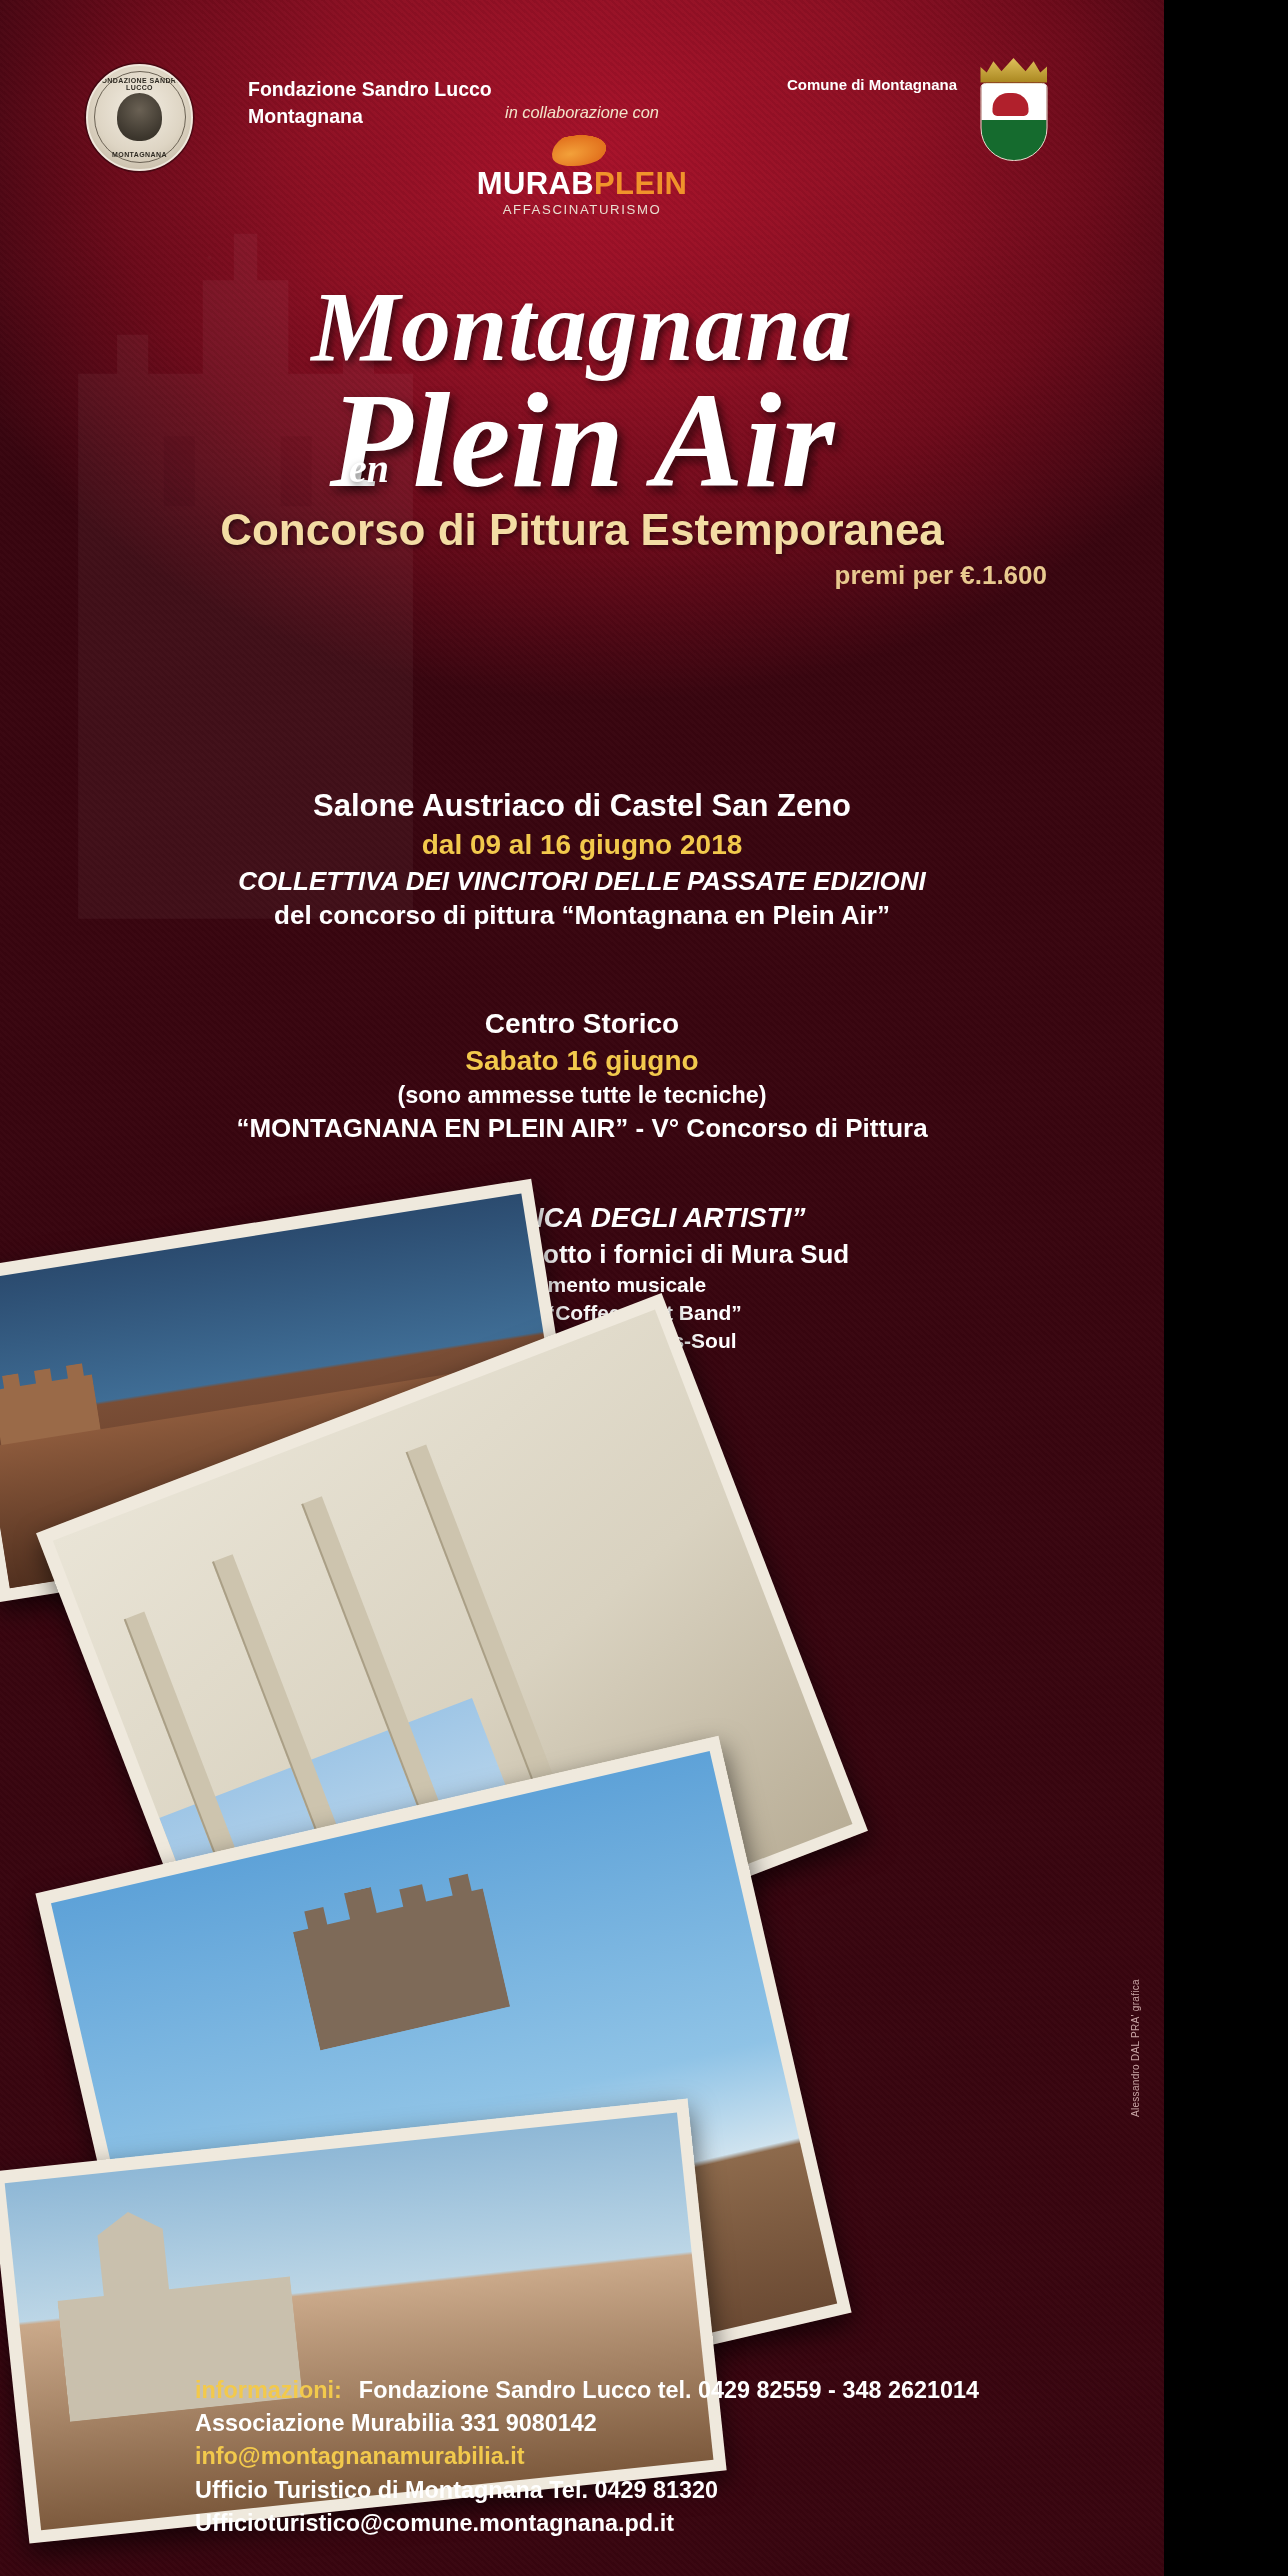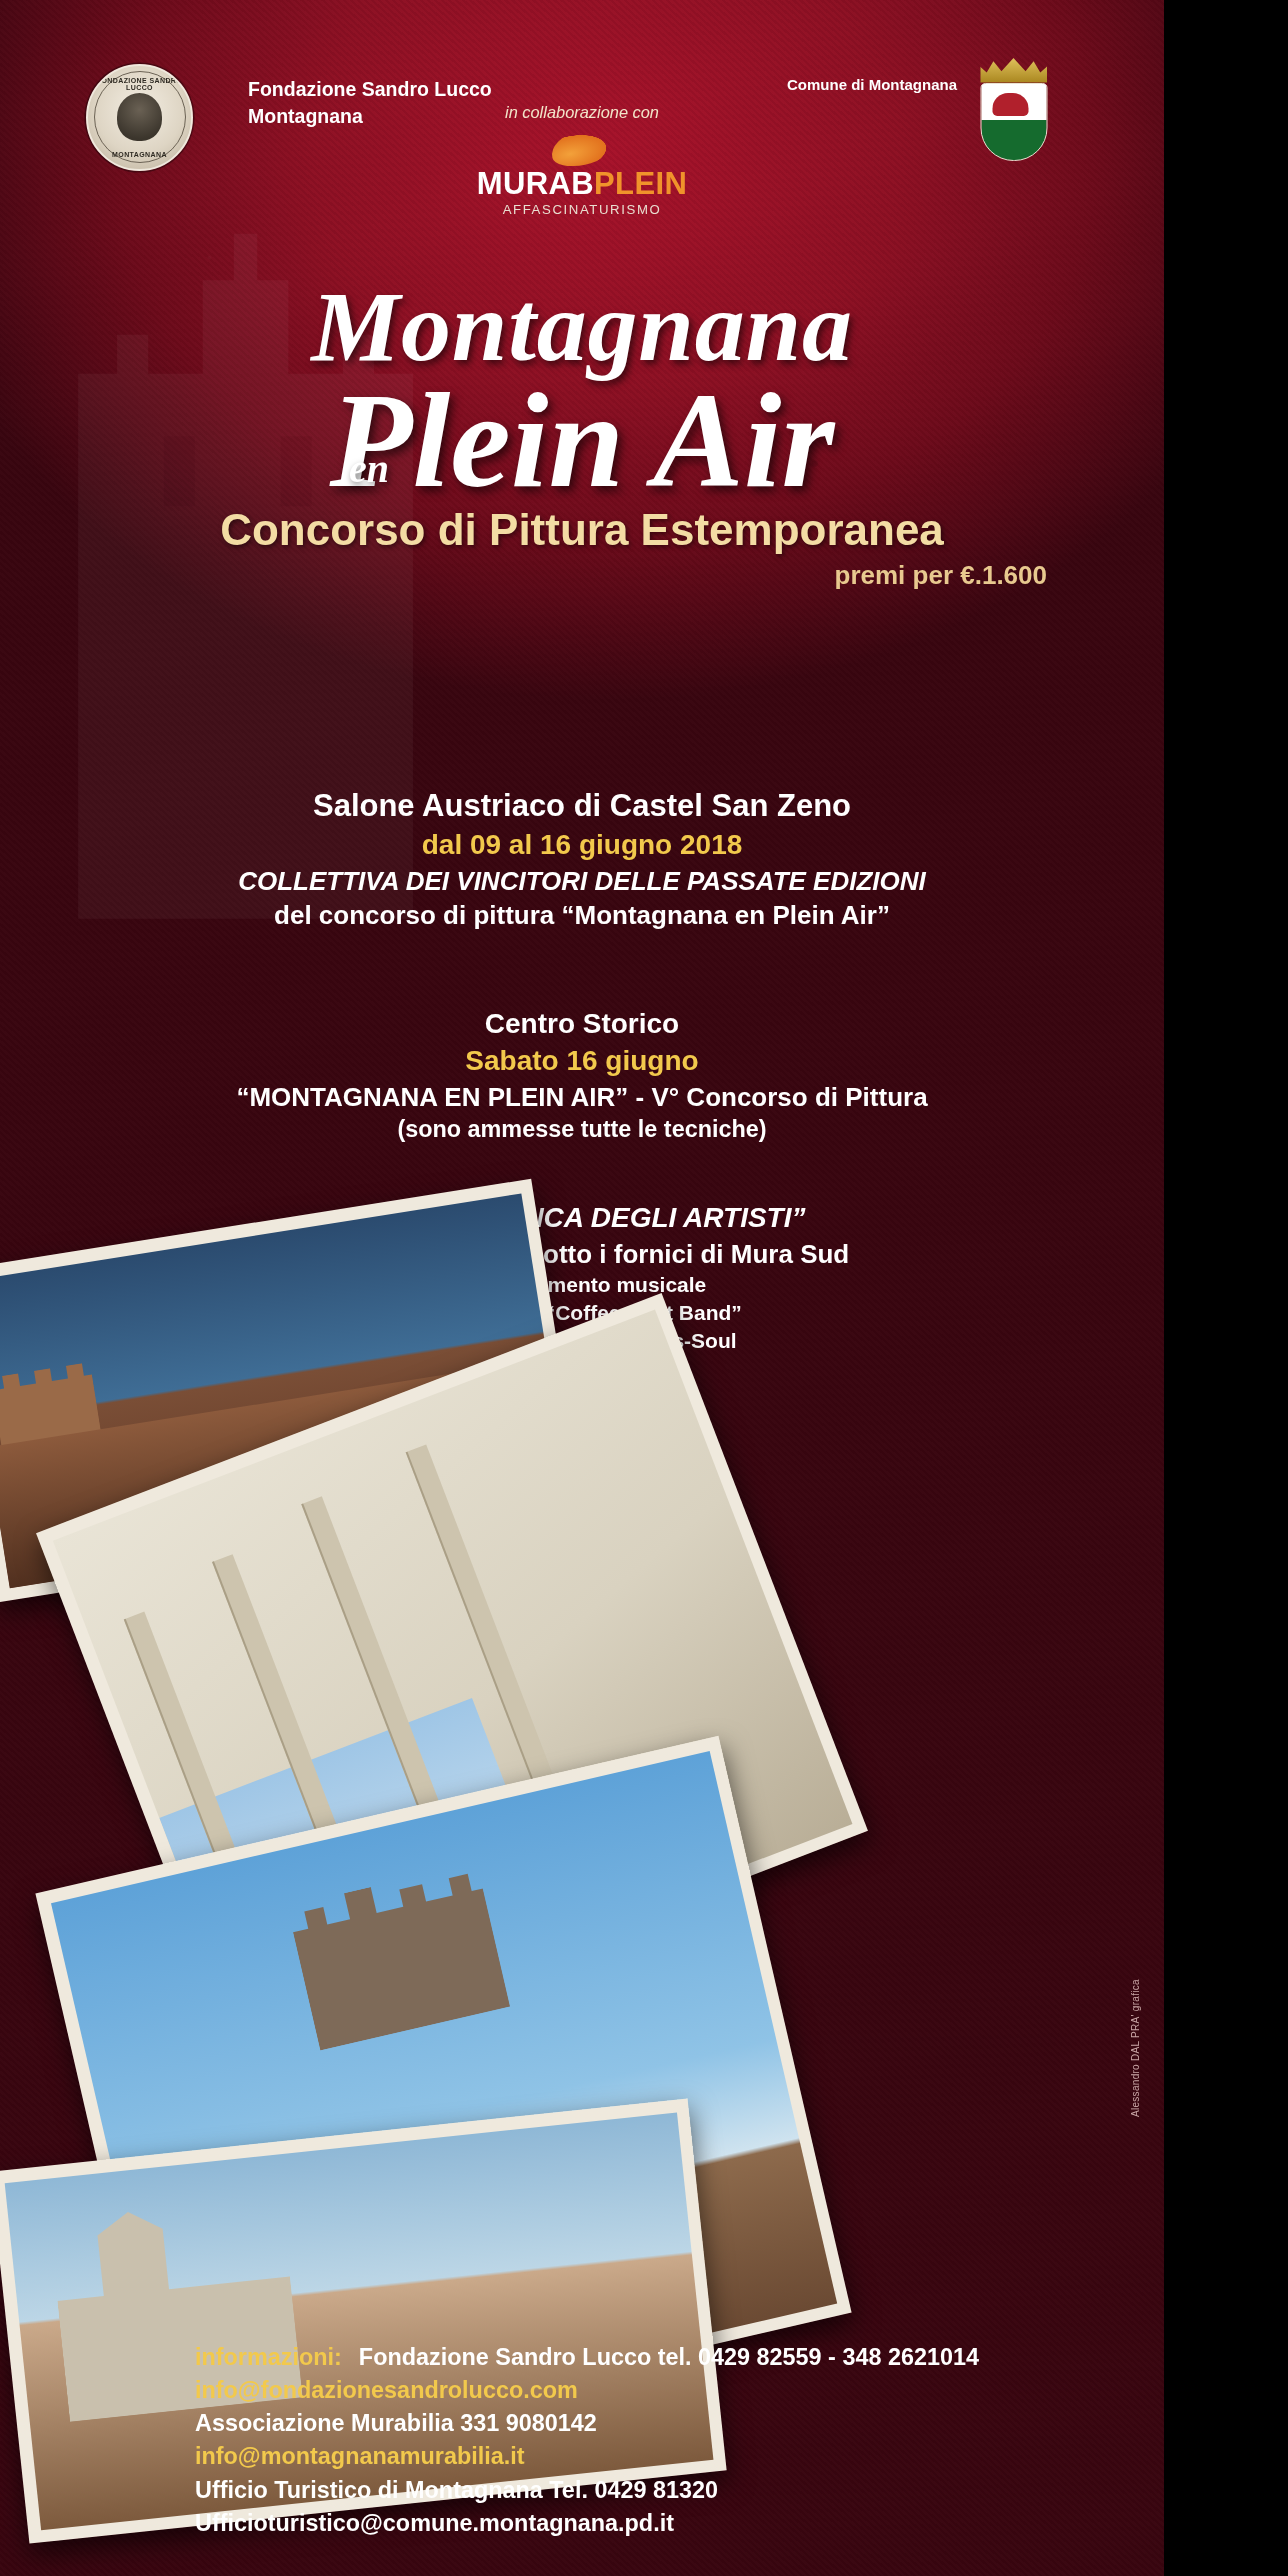--- a/index.html
+++ b/index.html
@@ -232,22 +232,22 @@
   <div class="blk" id="blk-salone">
     <div class="l l-white s48">Salone Austriaco di Castel San Zeno</div>
     <div class="l l-gold s42">dal 09 al 16 giugno 2018</div>
     <div class="l l-white it s38">COLLETTIVA DEI VINCITORI DELLE PASSATE EDIZIONI</div>
     <div class="l l-white s38">del concorso di pittura “Montagnana en Plein Air”</div>
   </div>
 
   <div class="blk" id="blk-centro">
     <div class="l l-white s42">Centro Storico</div>
     <div class="l l-gold s42">Sabato 16 giugno</div>
+    <div class="l l-white s34">(sono ammesse tutte le tecniche)</div>
     <div class="l l-white s38">“MONTAGNANA EN PLEIN AIR” - V° Concorso di Pittura</div>
-    <div class="l l-white s34">(sono ammesse tutte le tecniche)</div>
   </div>
 
   <div class="blk" id="blk-notte">
     <div class="l l-white it s42">“NOTTE BIANCA DEGLI ARTISTI”</div>
     <div class="l l-white s38">grande collettiva sotto i fornici di Mura Sud</div>
     <div class="l l-white s30">Intrattenimento musicale</div>
     <div class="l l-white s30">con la band “Coffee Spot Band”</div>
     <div class="l l-white s30">con repertorio Jazz-Blues-Soul</div>
   </div>
 
@@ -286,21 +286,20 @@
     </div>
   </div>
 
   <div class="credit">Alessandro DAL PRA' grafica</div>
 
   <div class="footer">
     <div class="row first">
       <span class="lbl">informazioni:</span>
       <span class="wht">Fondazione Sandro Lucco   tel. 0429 82559 -  348 2621014</span>
     </div>
-    <div class="row mail">info@fondazionesandrolucco.com</div>
     <div class="row wht">Associazione Murabilia 331 9080142</div>
     <div class="row mail">info@montagnanamurabilia.it</div>
     <div class="row wht">Ufficio Turistico di Montagnana Tel. 0429 81320</div>
     <div class="row wht">Ufficioturistico@comune.montagnana.pd.it</div>
   </div>
 
 </div>
 
 
 </body></html>

